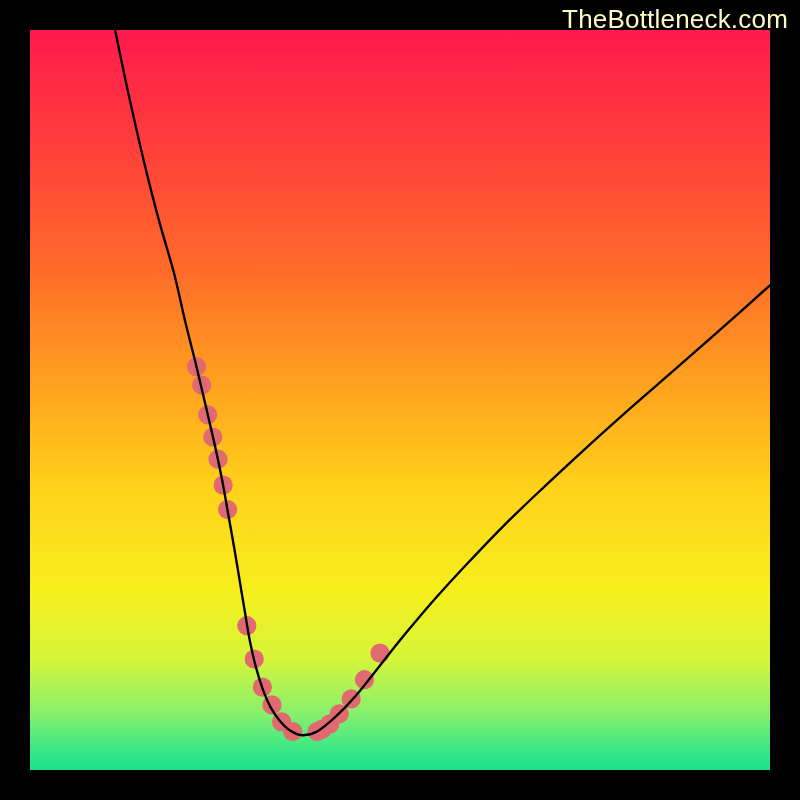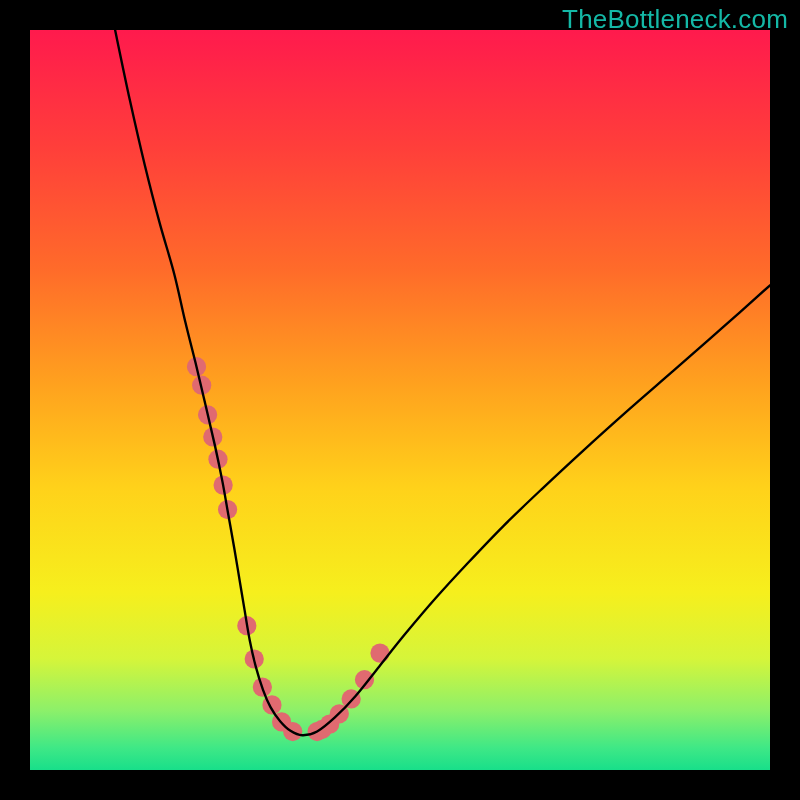--- a/index.html
+++ b/index.html
@@ -14,21 +14,21 @@
   .frame {
     position: relative;
     width: 800px;
     height: 800px;
     background: #000;
   }
   .watermark {
     position: absolute;
     top: 4px;
     right: 12px;
-    color: #14b8a6;
+    color: #fef9c3;
     font-size: 26px;
     font-weight: 500;
     letter-spacing: 0.2px;
     z-index: 5;
   }
   svg.plot {
     position: absolute;
     left: 30px;
     top: 30px;
     width: 740px;

